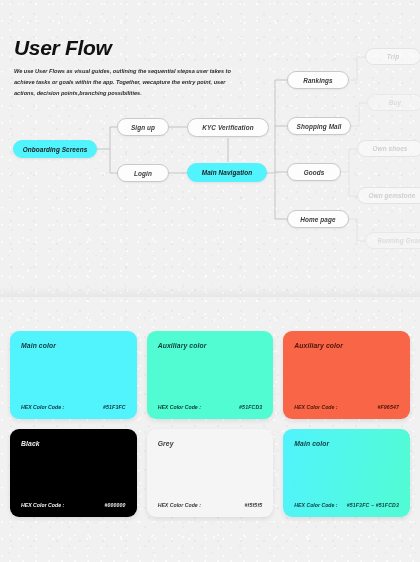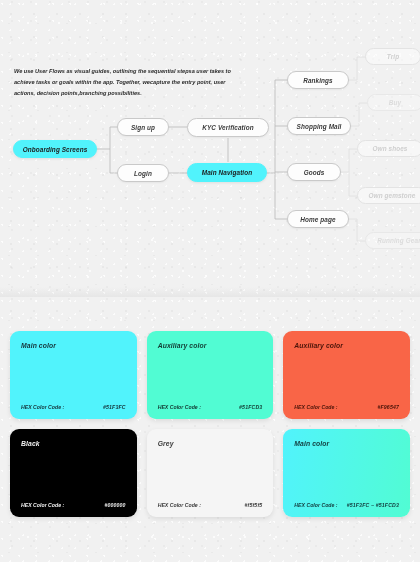--- a/index.html
+++ b/index.html
@@ -152,20 +152,21 @@
   .sw-aux2   { background: #F96547; color: #4a1409; }
   .sw-black  { background: #000000; color: #f2f2f2; }
   .sw-grey   { background: #f5f5f5; color: #3b3b3b; }
   .sw-grad   { background: linear-gradient(100deg, #51F3FC 0%, #51FCD3 100%); color: #123a3c; }
 </style>
 </head>
 <body>
 
 <section id="flow-section" class="paper">
 
+  <h1 id="page-title">User Flow</h1>
   <p id="intro-text">We use User Flows as visual guides, outlining the sequential stepsa user takes to achieve tasks or goals within the app. Together, wecapture the entry point, user actions, decision points,branching possibilities.</p>
 
   <div id="diagram">
 
     <svg id="connectors" viewBox="0 0 420 297" preserveAspectRatio="none">
       <g fill="none" stroke="#b9b9b9" stroke-width="0.8">
 
         <path d="M97,149 H110 V127 H121"></path>
         <path d="M110,149 V173 H121"></path>
 

